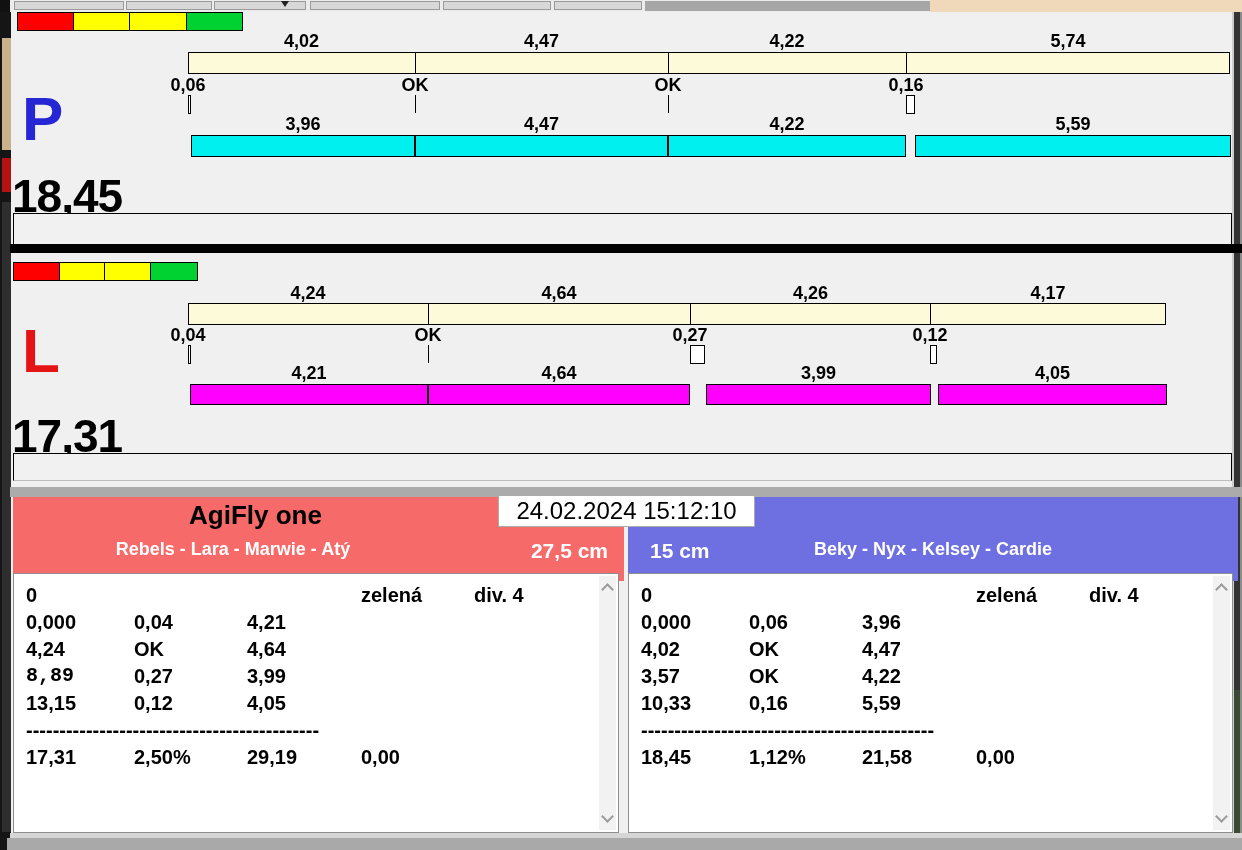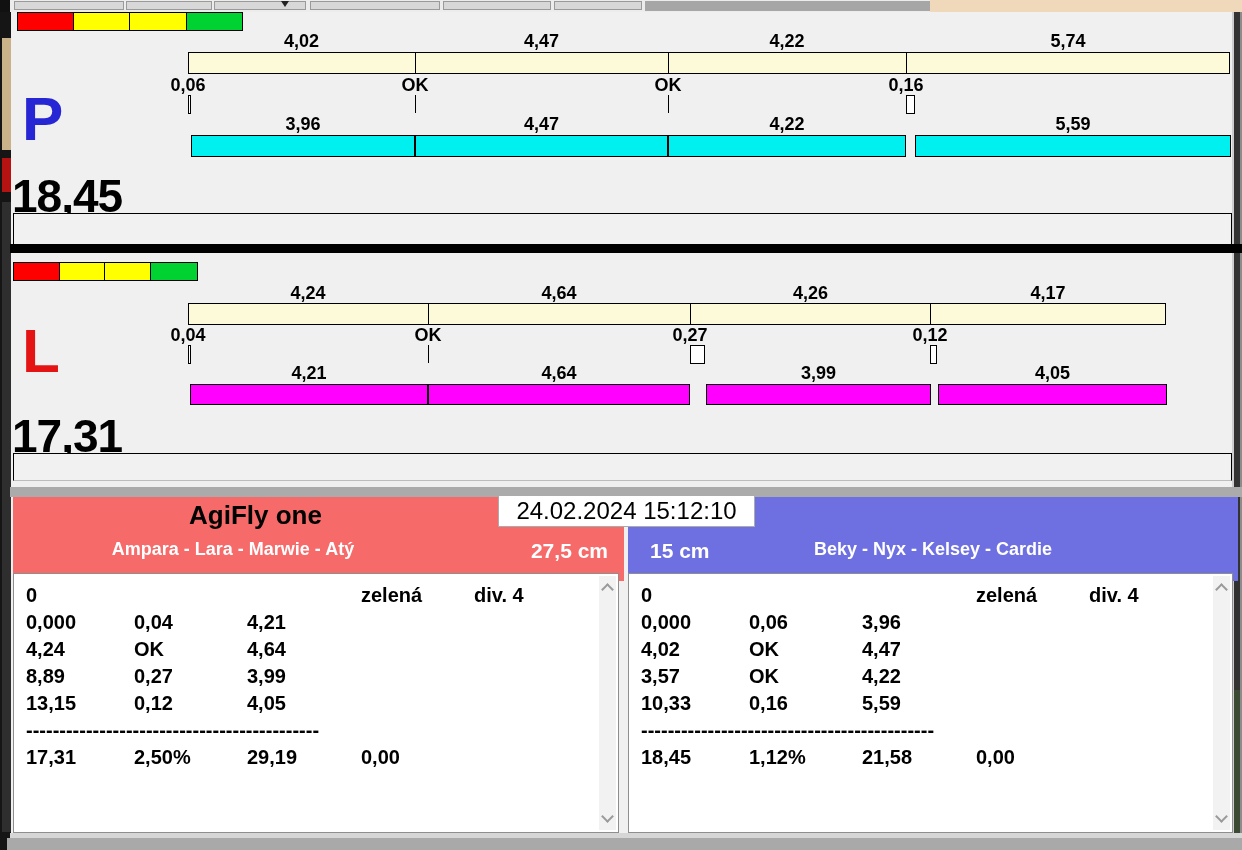--- a/index.html
+++ b/index.html
@@ -90,21 +90,21 @@
   <div class="separator"></div>
 
   <div class="letter" id="letterL" style="left: 22px; top: 322px; color: rgb(228, 20, 20);">L</div>
   <div class="total" style="left:12px;top:414px;">17,31</div>
   <div class="strip" style="left:13px;top:453px;width:1219px;height:28px;border-bottom:1px solid #BDBDBD;"></div>
 
   <div class="grayband"></div>
 
   <div class="hdr" id="hdrLeft" style="left: 13px; width: 611px; background: rgb(247, 106, 106);">
     <div class="hdr-title" style="left:0;width:485px;">AgiFly one</div>
-    <div class="hdr-sub" style="left:10px;width:420px;">Ampara - Lara - Marwie - Atý</div>
+    <div class="hdr-sub" style="left:10px;width:420px;">Rebels - Lara - Marwie - Atý</div>
     <div class="hdr-size" style="right:16px;text-align:right;">27,5 cm</div>
   </div>
   <div class="hdr" id="hdrRight" style="left: 628px; width: 610px; background: rgb(110, 112, 226);">
     <div class="hdr-sub" style="left:0;width:610px;">Beky - Nyx - Kelsey - Cardie</div>
     <div class="hdr-size" style="left:22px;">15 cm</div>
   </div>
   <div class="datebox">24.02.2024 15:12:10</div>
 
   <div class="text-panel" id="tableLeft" style="left:13px;width:606px;">
     <div class="vscroll">
@@ -113,21 +113,21 @@
     </div>
   <div class="tcell" style="left: 12px; top: 10px;">0</div>
       <div class="tcell" style="left: 347px; top: 10px;">zelená</div>
       <div class="tcell" style="left: 460px; top: 10px;">div. 4</div>
       <div class="tcell" style="left: 12px; top: 37px;">0,000</div>
       <div class="tcell" style="left: 120px; top: 37px;">0,04</div>
       <div class="tcell" style="left: 233px; top: 37px;">4,21</div>
       <div class="tcell" style="left: 12px; top: 64px;">4,24</div>
       <div class="tcell" style="left: 120px; top: 64px;">OK</div>
       <div class="tcell" style="left: 233px; top: 64px;">4,64</div>
-      <div class="tcell" style="left: 12px; top: 91px;">8,89</div>
+      <div class="tcell" style="left: 12px; top: 91px; font-family: Liberation Mono, monospace;">8,89</div>
       <div class="tcell" style="left: 120px; top: 91px;">0,27</div>
       <div class="tcell" style="left: 233px; top: 91px;">3,99</div>
       <div class="tcell" style="left: 12px; top: 118px;">13,15</div>
       <div class="tcell" style="left: 120px; top: 118px;">0,12</div>
       <div class="tcell" style="left: 233px; top: 118px;">4,05</div>
       <div class="tcell" style="left: 12px; top: 145px;">--------------------------------------------</div>
       <div class="tcell" style="left: 12px; top: 172px;">17,31</div>
       <div class="tcell" style="left: 120px; top: 172px;">2,50%</div>
       <div class="tcell" style="left: 233px; top: 172px;">29,19</div>
       <div class="tcell" style="left: 347px; top: 172px;">0,00</div>

